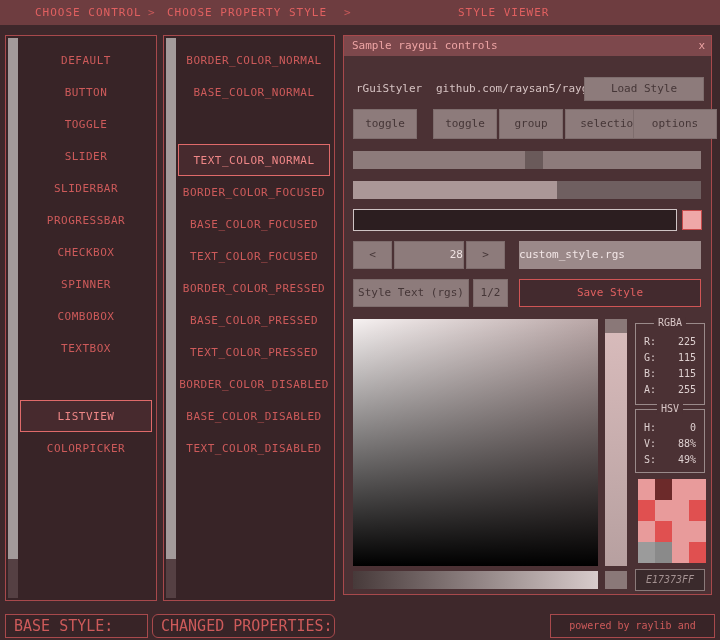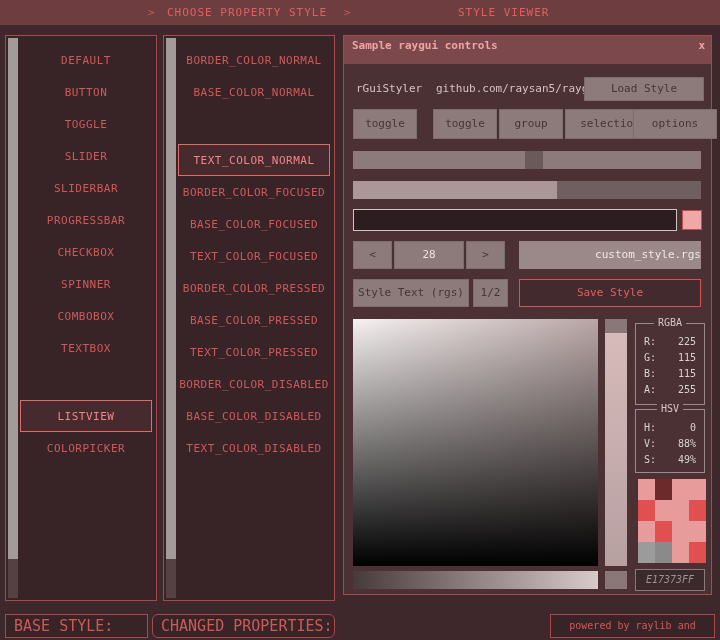--- a/index.html
+++ b/index.html
@@ -15,26 +15,26 @@
   
   .panel{position:absolute;border:1px solid var(--accent_border,#a8494c);background:var(--panel_bg,#382427);}
   .scroll{position:absolute;left:2px;top:2px;bottom:2px;width:10px;background:var(--scroll_track,#554043);}
   .thumb{position:absolute;left:0;top:0;width:10px;height:93%;background:var(--scroll_thumb,#a39a9a);}
   .list{position:absolute;left:14px;right:4px;top:8px;}
   .li{height:32px;line-height:32px;text-align:center;font-size:11px;color:var(--accent_text,#cd5a5a);letter-spacing:0.5px;border:1px solid transparent;}
   .li.sel{border:1px solid var(--accent_bright,#e06a6a);color:#ef8787;background:#472a2e;margin-top:36px;}
 
   
   #win{position:absolute;left:343px;top:35px;width:369px;height:560px;border:1px solid var(--accent_border,#a8494c);background:var(--window_bg,#4b3134);}
-  #titlebar{position:absolute;left:0;top:0;right:0;height:28px;background:var(--titlebar_bg,#7d484c);color:var(--titlebar_text,#eda4a4);font-size:11px;line-height:20px;padding-left:8px;font-weight:bold;}
+  #titlebar{position:absolute;left:0;top:0;right:0;height:20px;background:var(--titlebar_bg,#7d484c);color:var(--titlebar_text,#eda4a4);font-size:11px;line-height:20px;padding-left:8px;}
   #close-x{position:absolute;right:6px;top:0;line-height:20px;font-size:11px;color:var(--titlebar_text,#eda4a4);cursor:default;}
   .wtext{font-size:11px;color:#d6c3c3;line-height:24px;}
   .btn{background:var(--button_bg,#8d7b7b);color:var(--button_text,#453637);font-size:11px;text-align:center;border:1px solid #7e6d6d;}
   .btn.light-text{color:var(--button_text_light,#efe2e2);}
-  .field{background:var(--field_bg,#9b8989);color:#f2e6e6;font-size:11px;text-align:right;}
+  .field{background:var(--field_bg,#9b8989);color:#f2e6e6;font-size:11px;text-align:left;}
   .darkfield{background:var(--dark_field_bg,#2c1e20);border:1px solid var(--light_border,#cfc4c4);}
   .groupbox{position:absolute;border:1px solid #9a8a8a;}
   .gtitle{position:absolute;top:-7px;left:50%;transform:translateX(-50%);background:var(--window_bg,#4b3134);padding:0 4px;font-size:10px;color:#d8c6c6;}
   .grow{display:flex;justify-content:space-between;padding:0 8px;font-size:10px;line-height:16px;color:#ded0d0;}
   #swatch-grid{display:grid;grid-template-columns:repeat(4,1fr);grid-template-rows:repeat(4,1fr);}
   .swatch{width:100%;height:100%;}
 
   
   #colorpanel{background:
      linear-gradient(to bottom, rgba(0,0,0,0) 0%, rgba(0,0,0,1) 100%),
@@ -45,20 +45,21 @@
 
   
   .status{position:absolute;top:614px;height:24px;border:1px solid var(--accent_border,#a8494c);color:var(--accent_text,#cd5a5a);font-size:15px;line-height:22px;padding-left:8px;background:var(--panel_bg,#382427);}
 </style>
 </head>
 <body>
 
 <div id="app">
 
   <div id="header">
+    <span class="hstep" style="left:35px">CHOOSE CONTROL</span>
     <span class="hsep" style="left:148px">&gt;</span>
     <span class="hstep" style="left:167px">CHOOSE PROPERTY STYLE</span>
     <span class="hsep" style="left:344px">&gt;</span>
     <span class="hstep" style="left:458px">STYLE VIEWER</span>
   </div>
 
   <div class="panel" style="left:5px;top:35px;width:152px;height:566px;">
     <div class="scroll">
         <div class="thumb"></div>
       </div>
@@ -119,21 +120,21 @@
     </div>
 
     <div class="abs" style="left:9px;top:145px;width:348px;height:18px;background:#6f5f60;">
       <div class="abs" style="left:0;top:0;width:204px;height:18px;background:#ab9797;"></div>
     </div>
 
     <div class="abs darkfield" style="left:9px;top:173px;width:324px;height:22px;font-size:11px;line-height:20px;color:#e8dcdc;padding-left:6px;"></div>
     <div class="abs" style="left:338px;top:174px;width:20px;height:20px;background:#efa8a8;border:1px solid #c84b4b;"></div>
 
     <div class="abs btn" style="left:9px;top:205px;width:39px;height:28px;line-height:26px;">&lt;</div>
-    <div class="abs btn light-text" style="left:50px;top:205px;width:70px;height:28px;line-height:26px;">28</div>
+    <div class="abs btn light-text" style="left:50px;top:205px;width:70px;height:28px;line-height:26px;text-align:right;">28</div>
     <div class="abs btn" style="left:122px;top:205px;width:39px;height:28px;line-height:26px;">&gt;</div>
     <div class="abs field" style="left:175px;top:205px;width:182px;height:28px;line-height:28px;">custom_style.rgs</div>
 
     <div class="abs btn" style="left:9px;top:243px;width:116px;height:28px;line-height:26px;">Style Text (rgs)</div>
     <div class="abs btn" style="left:129px;top:243px;width:35px;height:28px;line-height:26px;">1/2</div>
     <div class="abs" style="left:175px;top:243px;width:182px;height:28px;line-height:26px;background:#432a2e;border:1px solid var(--save_red,#d05555);color:var(--header_text,#e06060);font-size:11px;text-align:center;">Save Style</div>
 
     <div id="colorpanel" class="abs" style="left:9px;top:283px;width:245px;height:247px;"></div>
     <div id="huebar" class="abs" style="left:261px;top:283px;width:22px;height:247px;">
       <div id="hue-handle"></div>

